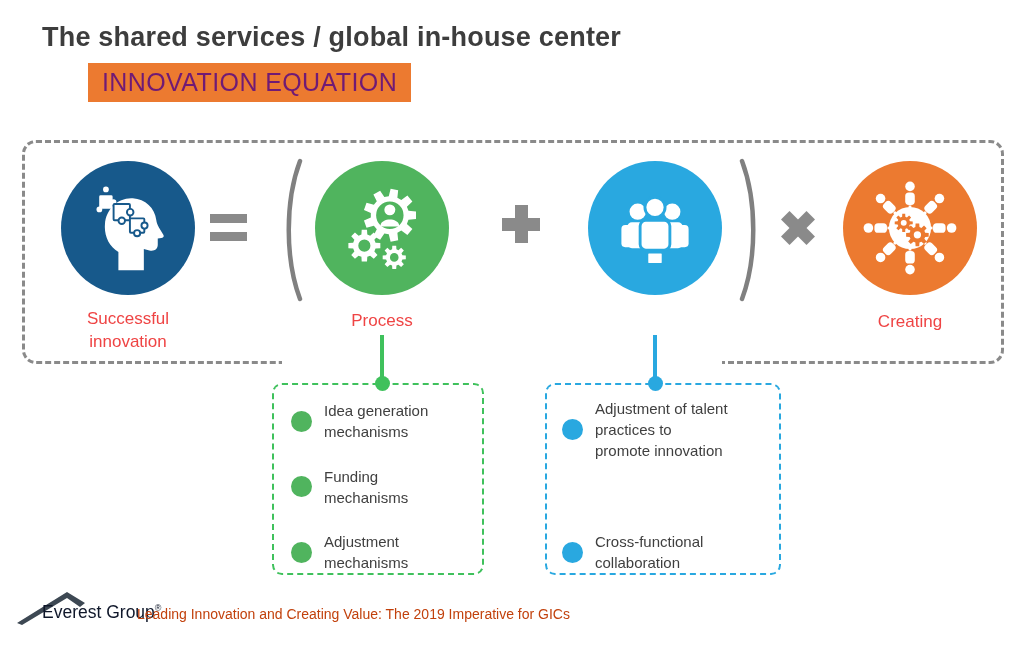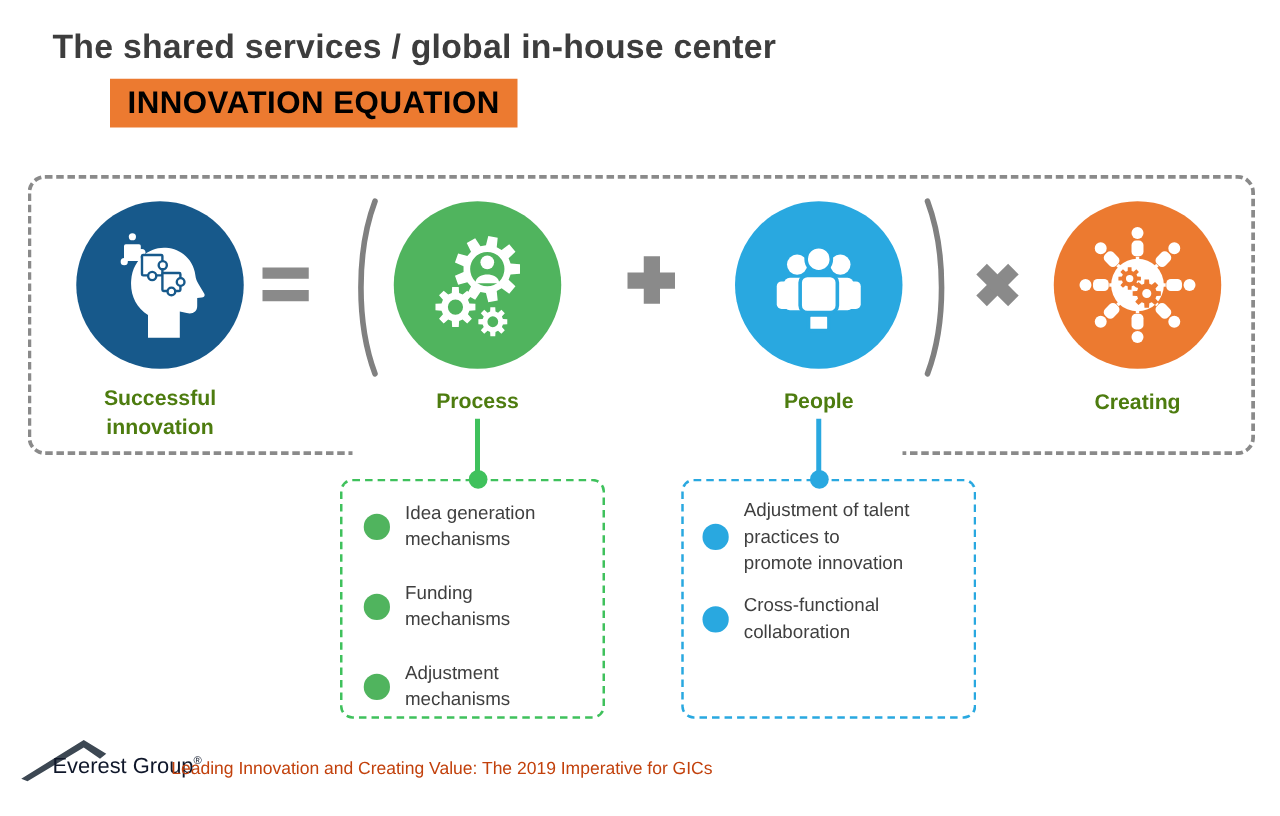--- a/index.html
+++ b/index.html
@@ -2,35 +2,35 @@
 <html style="--navy: #17598B; --green: #50B45E; --green-accent: #3FC15C; --blue: #29A8E0; --orange: #EC7A30;"><head>
 <meta charset="utf-8">
 <style>
   html,body{margin:0;padding:0;background:#fff;}
   #page{position:relative;width:1024px;height:653px;background:#fff;overflow:hidden;
         font-family:"Liberation Sans","DejaVu Sans",sans-serif;}
   .abs{position:absolute;}
 
   
   #title{left:42px;top:22px;font-size:27px;font-weight:bold;color:#3d3d3d;letter-spacing:.2px;}
-  #banner{left:88px;top:63px;background:var(--orange);color:#000000;font-size:25px;font-weight:bold;
+  #banner{left:88px;top:63px;background:var(--orange);color:#701a75;font-size:25px;font-weight:normal;
           padding:5px 14px;letter-spacing:.4px;}
 
   
   #main-box{left:22px;top:140px;width:982px;height:224px;border:3px dashed #8a8a8a;
             border-radius:14px;box-sizing:border-box;}
   #main-box-mask{left:282px;top:356px;width:440px;height:11px;background:#fff;}
 
   .circle{width:134px;height:134px;border-radius:50%;display:flex;align-items:center;justify-content:center;}
   #c-result{left:61px;top:161px;background:var(--navy);}
   #c-process{left:315px;top:161px;background:var(--green);}
   #c-people{left:588px;top:161px;background:var(--blue);}
   #c-culture{left:843px;top:161px;background:var(--orange);}
 
-  .term-label{width:150px;text-align:center;font-size:17px;font-weight:bold;color:#4d7c0f;
+  .term-label{width:150px;text-align:center;font-size:17px;font-weight:normal;color:#ef4444;
               white-space:pre-line;line-height:23px;}
   #lbl-result{left:53px;top:307px;}
   #lbl-process{left:307px;top:309px;}
   #lbl-people{left:580px;top:309px;}
   #lbl-culture{left:835px;top:310px;}
 
   
   #op-equals{left:210px;top:214px;width:37px;height:27px;}
   #op-equals div{position:absolute;left:0;width:37px;height:9px;background:#8a8a8a;}
   #op-equals div:nth-child(2){top:18px;}
@@ -45,21 +45,21 @@
 
   
   .conn{width:4px;height:47px;}
   #conn-process{left:380px;top:335px;background:var(--green-accent);}
   #conn-people{left:653px;top:335px;background:var(--blue);}
   .conn-dot{width:15px;height:15px;border-radius:50%;}
   #dot-process{left:375px;top:376px;background:var(--green-accent);}
   #dot-people{left:648px;top:376px;background:var(--blue);}
 
   
-  .detail-box{box-sizing:border-box;border-radius:10px;display:flex;flex-direction:column;}
+  .detail-box{box-sizing:border-box;border-radius:10px;display:flex;flex-direction:column;justify-content:space-between;}
   #box-process{left:272px;top:383px;width:212px;height:192px;border:2px dashed var(--green-accent);
                padding:15px 8px 0 17px;gap:22px;}
   #box-people{left:545px;top:383px;width:236px;height:192px;border:2px dashed var(--blue);
               padding:13px 6px 0 15px;gap:13px;}
   .detail-item{display:flex;align-items:center;gap:12px;}
   .bullet{width:21px;height:21px;border-radius:50%;flex:0 0 21px;}
   #box-process .bullet{background:var(--green);}
   #box-people .bullet{background:var(--blue);}
   .detail-text{font-size:15px;line-height:21px;color:#3f3f3f;white-space:pre-line;}
 
@@ -191,21 +191,20 @@
         </g>
         <circle cx="50" cy="50" r="18.5" fill="#fff"></circle>
         <path d="M49.9 44.1L52.4 44.2L52.4 46.8L49.9 46.9L49.3 48.3L51.0 50.2L49.2 52.0L47.3 50.3L45.9 50.9L45.8 53.4L43.2 53.4L43.1 50.9L41.7 50.3L39.8 52.0L38.0 50.2L39.7 48.3L39.1 46.9L36.6 46.8L36.6 44.2L39.1 44.1L39.7 42.7L38.0 40.8L39.8 39.0L41.7 40.7L43.1 40.1L43.2 37.6L45.8 37.6L45.9 40.1L47.3 40.7L49.2 39.0L51.0 40.8L49.3 42.7ZM47.1 45.5A2.6 2.6 0 1 0 41.9 45.5A2.6 2.6 0 1 0 47.1 45.5Z" fill="#EC7A30" fill-rule="evenodd"></path>
         <path d="M63.3 54.2L66.4 54.4L66.4 57.6L63.3 57.8L62.6 59.5L64.6 61.8L62.3 64.1L60.0 62.1L58.3 62.8L58.1 65.9L54.9 65.9L54.7 62.8L53.0 62.1L50.7 64.1L48.4 61.8L50.4 59.5L49.7 57.8L46.6 57.6L46.6 54.4L49.7 54.2L50.4 52.5L48.4 50.2L50.7 47.9L53.0 49.9L54.7 49.2L54.9 46.1L58.1 46.1L58.3 49.2L60.0 49.9L62.3 47.9L64.6 50.2L62.6 52.5ZM59.7 56A3.2 3.2 0 1 0 53.3 56A3.2 3.2 0 1 0 59.7 56Z" fill="#EC7A30" fill-rule="evenodd"></path>
       </svg>
   </div>
 
   <div class="abs term-label" id="lbl-result">Successful
 innovation</div>
   <div class="abs term-label" id="lbl-process">Process</div>
-  <div class="abs term-label" id="lbl-people">People</div>
   <div class="abs term-label" id="lbl-culture">Creating</div>
 
   <div class="abs conn" id="conn-process"></div>
   <div class="abs conn-dot" id="dot-process"></div>
   <div class="abs conn" id="conn-people"></div>
   <div class="abs conn-dot" id="dot-people"></div>
 
   <div class="abs detail-box" id="box-process">
     <div class="detail-item">
       <div class="bullet"></div>

